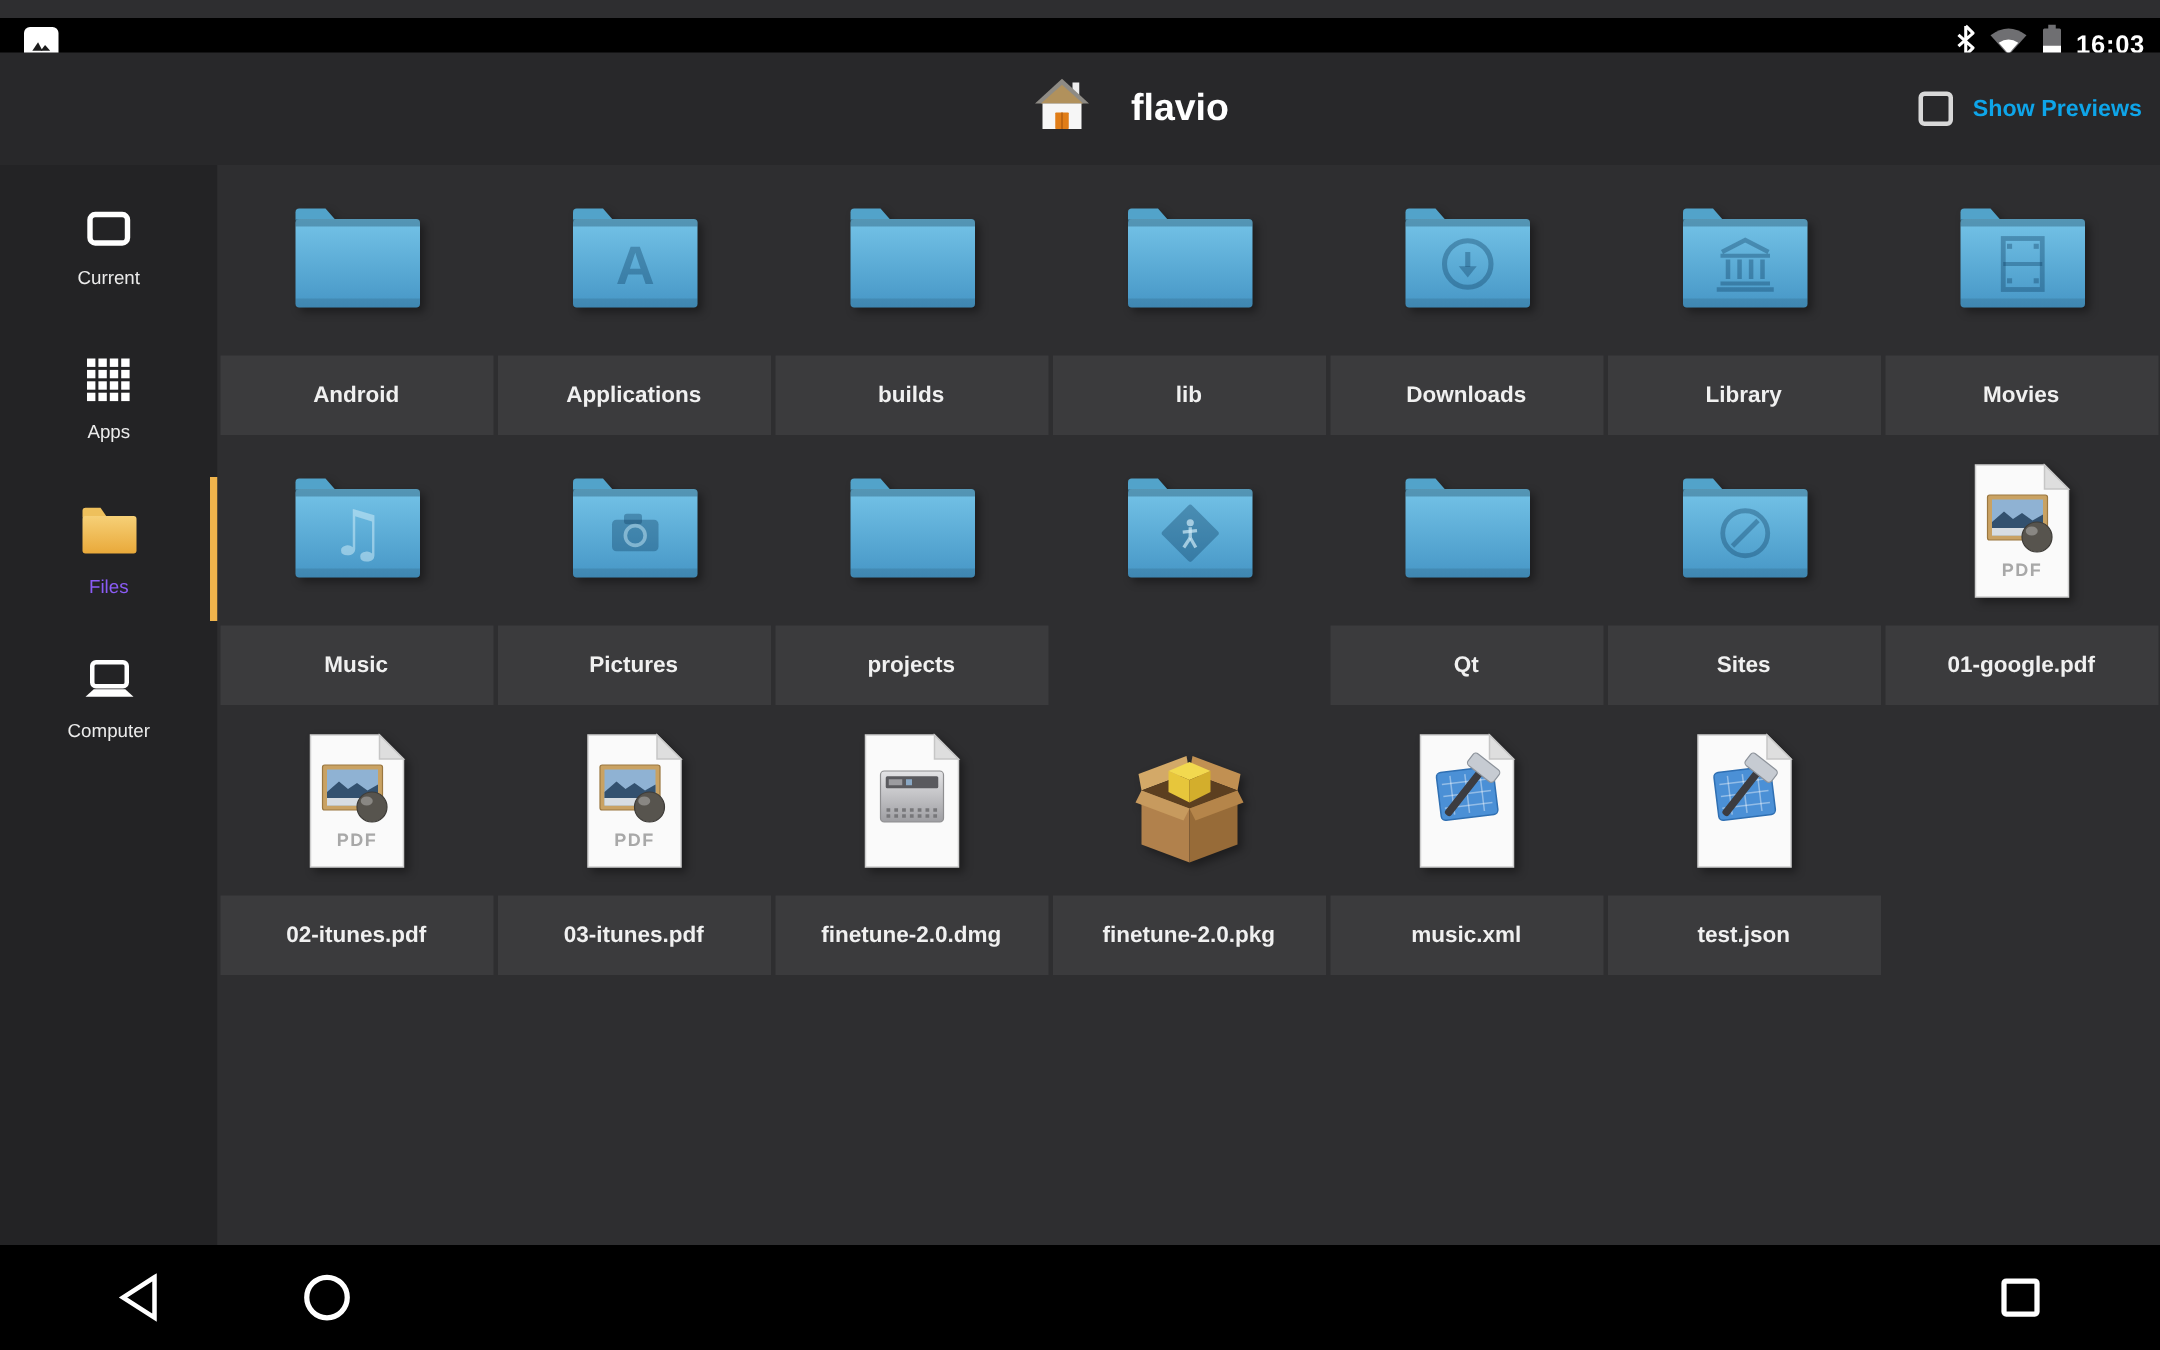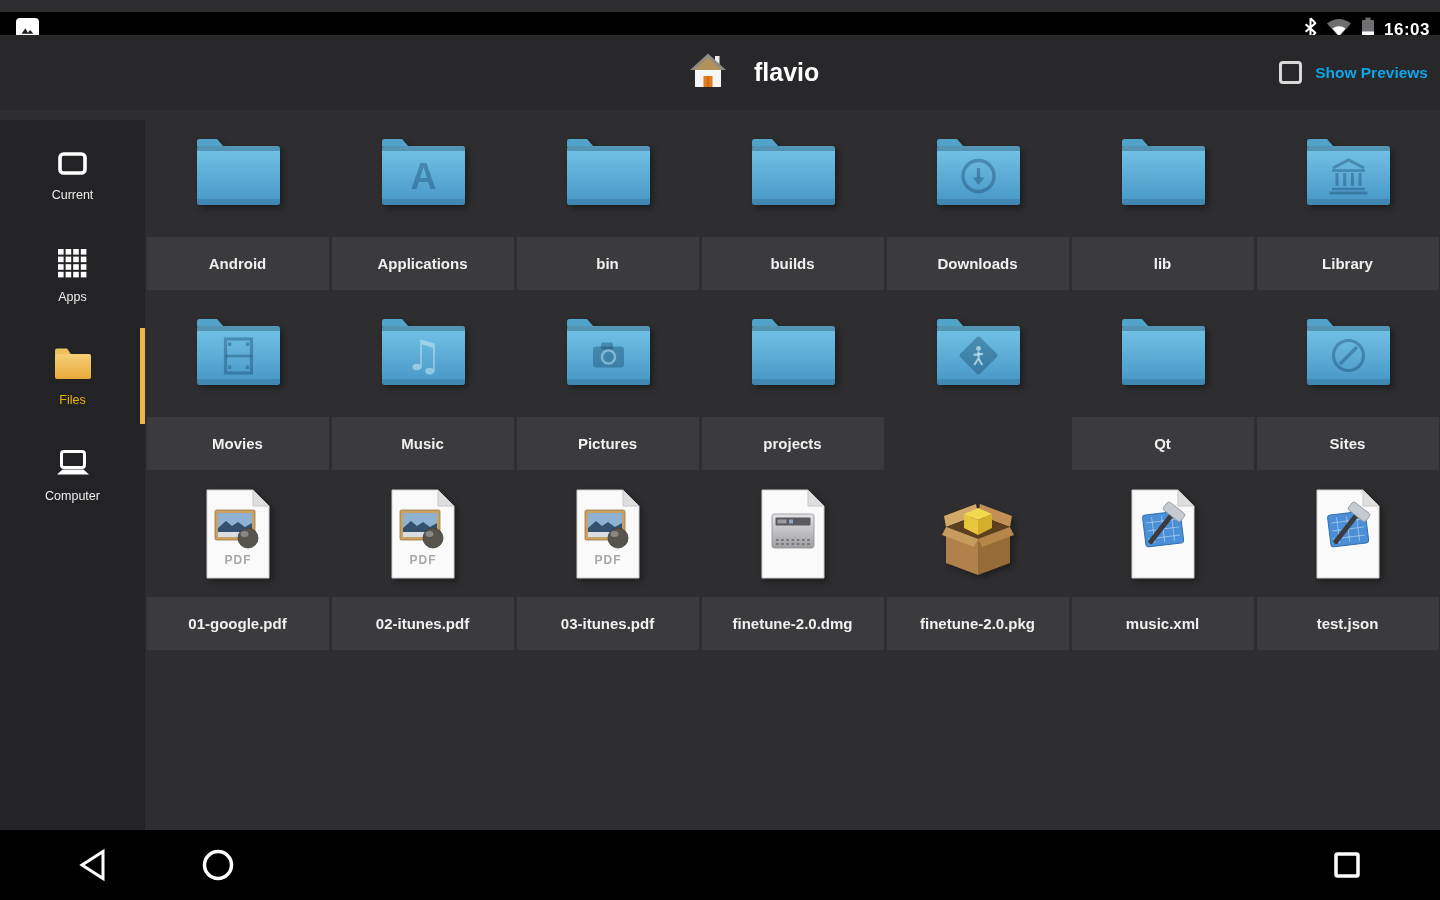--- a/index.html
+++ b/index.html
@@ -13,26 +13,26 @@
   .status-time{color:#fff;font-size:17px;font-weight:bold;letter-spacing:.5px;}
   .appbar{position:absolute;top:35px;left:0;width:1440px;height:75px;background:#28282a;}
   .title-wrap{position:absolute;left:688px;top:0;height:75px;display:flex;
     align-items:center;gap:26px;}
   .app-title{color:#fff;font-size:25px;font-weight:bold;}
   .previews-wrap{position:absolute;right:12px;top:0;height:75px;display:flex;
     align-items:center;gap:13px;}
   .checkbox{width:23px;height:23px;border:3px solid #d8d8d8;border-radius:4px;
     background:transparent;box-sizing:border-box;}
   .previews-label{color:#0ea5e9;font-size:15.5px;font-weight:600;}
-  .sidebar{position:absolute;top:120px;left:0;width:145px;height:720px;background:#232325;
+  .sidebar{position:absolute;top:110px;left:0;width:145px;height:720px;background:#232325;
     padding-top:6px;box-sizing:border-box;}
   .side-item{height:100px;display:flex;flex-direction:column;align-items:center;
     justify-content:center;position:relative;cursor:default;}
   .side-label{margin-top:7px;font-size:12.5px;color:#ececec;}
-  .side-item.active .side-label{color:#eab308;}
+  .side-item.active .side-label{color:#8b5cf6;}
   .side-item.active::after{content:'';position:absolute;right:0;top:2px;bottom:2px;
     width:5px;background:#f0b44c;}
   .content{position:absolute;top:110px;left:145px;width:1295px;height:720px;
     background:#2e2e30;display:flex;flex-wrap:wrap;align-content:flex-start;}
   .tile{width:185px;height:180px;display:flex;flex-direction:column;}
   .tile-icon{height:127px;display:flex;align-items:center;justify-content:center;}
   .tile-icon svg{filter:drop-shadow(3px 3px 3px rgba(0,0,0,0.38));}
   .tile-label{height:53px;margin:0 1.5px;background:#3b3b3d;display:flex;
     align-items:center;justify-content:center;color:#f0f0f0;font-size:15px;font-weight:bold;}
   .navbar{position:absolute;bottom:0;left:0;width:1440px;height:70px;background:#000;}
@@ -175,86 +175,69 @@
     <rect x="8" y="66" width="83" height="6" fill="rgba(0,0,0,0.10)"></rect>
     <text x="49.5" y="56" text-anchor="middle" font-family="Liberation Sans,sans-serif" font-size="36" font-weight="bold" fill="rgba(13,62,98,0.36)">A</text>
         </svg>
       </div>
       <div class="tile-label">Applications</div>
     </div>
     <div class="tile">
       <div class="tile-icon">
         <svg width="98" height="82" viewBox="0 0 98 82">
     <defs>
-            <linearGradient id="fg3" x1="0" y1="0" x2="0" y2="1">
-      <stop offset="0" stop-color="#74c3e7"></stop>
-              <stop offset="1" stop-color="#4696c6"></stop>
-    </linearGradient>
-          </defs>
-    <path d="M8,14 L8,8.5 Q8,6 10.5,6 H28 L35,14 Z" fill="#52a3ca"></path>
-    <rect x="8" y="13" width="83" height="59" rx="2.5" fill="url(#fg3)"></rect>
-    <rect x="8" y="13" width="83" height="5" fill="rgba(12,45,66,0.30)"></rect>
-    <rect x="8" y="66" width="83" height="6" fill="rgba(0,0,0,0.10)"></rect>
-    </svg>
-      </div>
-      <div class="tile-label">bin</div>
-    </div>
-    <div class="tile">
-      <div class="tile-icon">
-        <svg width="98" height="82" viewBox="0 0 98 82">
-    <defs>
             <linearGradient id="fg4" x1="0" y1="0" x2="0" y2="1">
       <stop offset="0" stop-color="#74c3e7"></stop>
               <stop offset="1" stop-color="#4696c6"></stop>
     </linearGradient>
           </defs>
     <path d="M8,14 L8,8.5 Q8,6 10.5,6 H28 L35,14 Z" fill="#52a3ca"></path>
     <rect x="8" y="13" width="83" height="59" rx="2.5" fill="url(#fg4)"></rect>
     <rect x="8" y="13" width="83" height="5" fill="rgba(12,45,66,0.30)"></rect>
     <rect x="8" y="66" width="83" height="6" fill="rgba(0,0,0,0.10)"></rect>
     </svg>
       </div>
       <div class="tile-label">builds</div>
+    </div>
+    <div class="tile">
+      <div class="tile-icon">
+        <svg width="98" height="82" viewBox="0 0 98 82">
+    <defs>
+            <linearGradient id="fg8" x1="0" y1="0" x2="0" y2="1">
+      <stop offset="0" stop-color="#74c3e7"></stop>
+              <stop offset="1" stop-color="#4696c6"></stop>
+    </linearGradient>
+          </defs>
+    <path d="M8,14 L8,8.5 Q8,6 10.5,6 H28 L35,14 Z" fill="#52a3ca"></path>
+    <rect x="8" y="13" width="83" height="59" rx="2.5" fill="url(#fg8)"></rect>
+    <rect x="8" y="13" width="83" height="5" fill="rgba(12,45,66,0.30)"></rect>
+    <rect x="8" y="66" width="83" height="6" fill="rgba(0,0,0,0.10)"></rect>
+    </svg>
+      </div>
+      <div class="tile-label">lib</div>
     </div>
     <div class="tile">
       <div class="tile-icon">
         <svg width="98" height="82" viewBox="0 0 98 82">
     <defs>
             <linearGradient id="fg7" x1="0" y1="0" x2="0" y2="1">
       <stop offset="0" stop-color="#74c3e7"></stop>
               <stop offset="1" stop-color="#4696c6"></stop>
     </linearGradient>
           </defs>
     <path d="M8,14 L8,8.5 Q8,6 10.5,6 H28 L35,14 Z" fill="#52a3ca"></path>
     <rect x="8" y="13" width="83" height="59" rx="2.5" fill="url(#fg7)"></rect>
     <rect x="8" y="13" width="83" height="5" fill="rgba(12,45,66,0.30)"></rect>
     <rect x="8" y="66" width="83" height="6" fill="rgba(0,0,0,0.10)"></rect>
     <circle cx="49.5" cy="43" r="15.5" fill="none" stroke="rgba(13,62,98,0.36)" stroke-width="3.4"></circle>
           <line x1="49.5" y1="35" x2="49.5" y2="45" stroke="rgba(13,62,98,0.36)" stroke-width="3.4"></line>
           <polygon points="43.5,44.5 55.5,44.5 49.5,52" fill="rgba(13,62,98,0.36)"></polygon>
         </svg>
       </div>
       <div class="tile-label">Downloads</div>
-    </div>
-    <div class="tile">
-      <div class="tile-icon">
-        <svg width="98" height="82" viewBox="0 0 98 82">
-    <defs>
-            <linearGradient id="fg8" x1="0" y1="0" x2="0" y2="1">
-      <stop offset="0" stop-color="#74c3e7"></stop>
-              <stop offset="1" stop-color="#4696c6"></stop>
-    </linearGradient>
-          </defs>
-    <path d="M8,14 L8,8.5 Q8,6 10.5,6 H28 L35,14 Z" fill="#52a3ca"></path>
-    <rect x="8" y="13" width="83" height="59" rx="2.5" fill="url(#fg8)"></rect>
-    <rect x="8" y="13" width="83" height="5" fill="rgba(12,45,66,0.30)"></rect>
-    <rect x="8" y="66" width="83" height="6" fill="rgba(0,0,0,0.10)"></rect>
-    </svg>
-      </div>
-      <div class="tile-label">lib</div>
     </div>
     <div class="tile">
       <div class="tile-icon">
         <svg width="98" height="82" viewBox="0 0 98 82">
     <defs>
             <linearGradient id="fg9" x1="0" y1="0" x2="0" y2="1">
       <stop offset="0" stop-color="#74c3e7"></stop>
               <stop offset="1" stop-color="#4696c6"></stop>
     </linearGradient>
           </defs>

